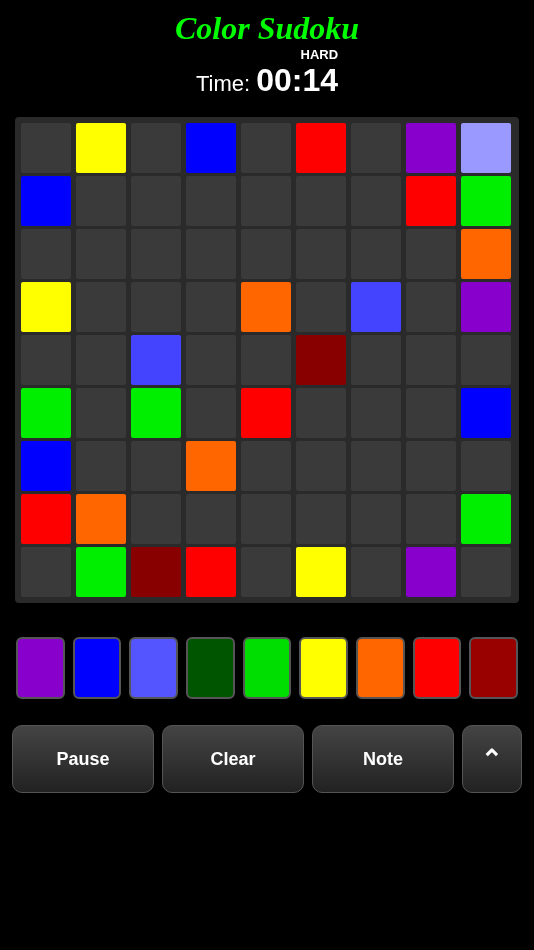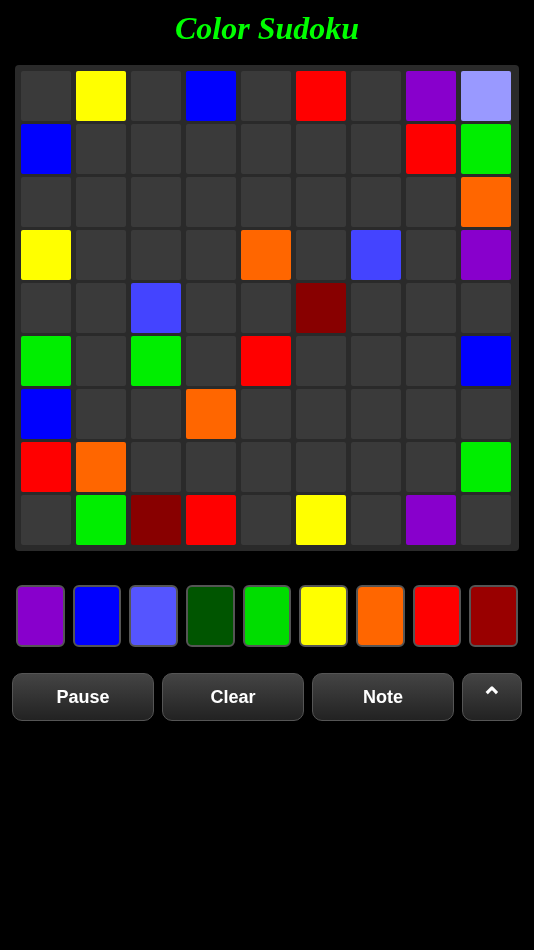--- a/index.html
+++ b/index.html
@@ -96,21 +96,21 @@
     
     #bottom-buttons {
       display: flex;
       justify-content: space-between;
       padding: 10px 12px;
       gap: 8px;
       margin-top: 6px;
     }
     .bottom-btn {
       flex: 1;
-      height: 48px;
+      height: 68px;
       background: linear-gradient(180deg, #444 0%, #222 100%);
       border: 1px solid #555;
       border-radius: 10px;
       color: #fff;
       font-size: 18px;
       font-weight: bold;
       cursor: pointer;
       display: flex;
       align-items: center;
       justify-content: center;
@@ -123,20 +123,24 @@
       content: '⌃';
       font-size: 26px;
       color: #fff;
     }
   </style>
 </head>
 <body>
 
 <div id="header">
   <div id="app-title">Color Sudoku</div>
+  <div id="timer-section">
+    <span id="difficulty-label">HARD</span>
+    <span id="timer-display"><span style="font-weight:normal;font-size:22px;">Time: </span><span class="time-value">00:14</span></span>
+  </div>
 </div>
 
 <div id="grid-container">
 <div class="grid-cell"></div>
     <div class="grid-cell color-yellow"></div>
     <div class="grid-cell"></div>
     <div class="grid-cell color-blue"></div>
     <div class="grid-cell"></div>
     <div class="grid-cell color-red"></div>
     <div class="grid-cell"></div>

